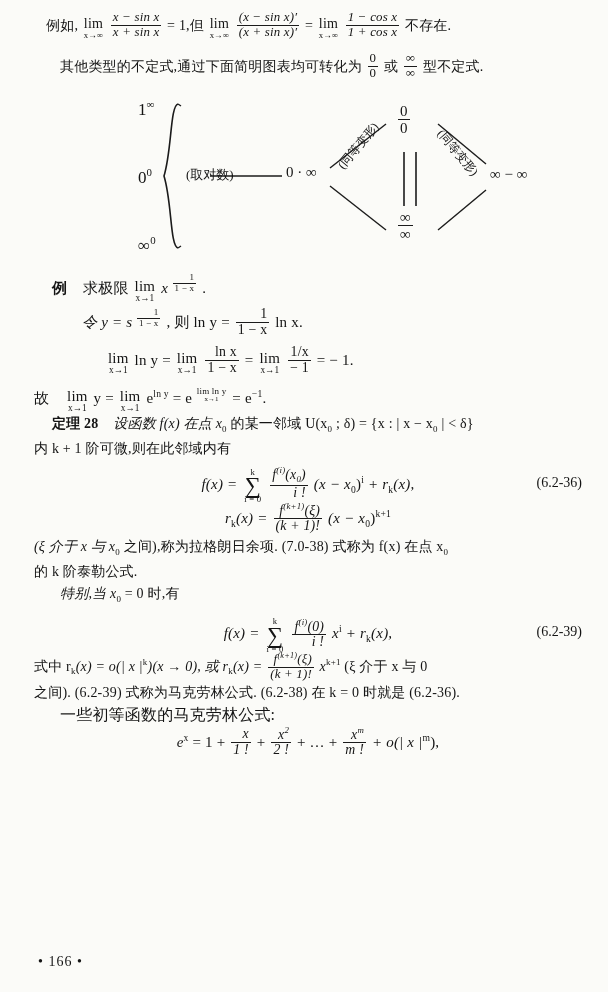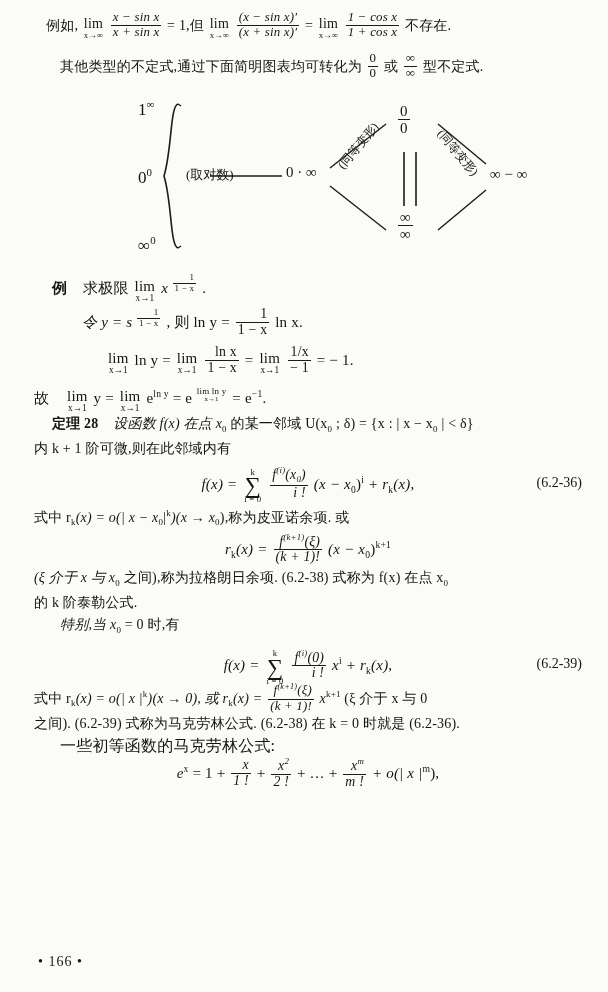--- a/index.html
+++ b/index.html
@@ -333,36 +333,33 @@
         <span class="frac mi">
           <span class="num"><span>f</span><sup>(i)</sup><span>(x</span><sub>0</sub><span>)</span></span>
           <span class="den">i !</span>
         </span>
         <span class="mi">(x − x</span><sub>0</sub><span>)</span><sup>i</sup>
         <span class="mi">+ r</span><sub>k</sub><span class="mi">(x),</span>
       </div>
       <div class="eqnum" style="top:14px;">(6.2-36)</div>
     </div>
 
-    <div class="line blk" style="font-size:14px;">
-      <span>式中  r</span><sub>k</sub><span class="mi">(x) = o(| x − x</span><sub>0</sub><span>|</span><sup>k</sup><span class="mi">)(x → x</span><sub>0</sub><span>),称为皮亚诺余项.  或</span>
-    </div>
 
     <div class="line center blk" style="font-size:15px;">
       <span class="mi">r</span><sub>k</sub><span class="mi">(x) =</span>
       <span class="frac mi">
         <span class="num"><span>f</span><sup>(k+1)</sup><span>(ξ)</span></span>
         <span class="den">(k + 1)!</span>
       </span>
       <span class="mi">(x − x</span><sub>0</sub><span>)</span><sup>k+1</sup>
     </div>
 
     <div class="line" style="font-size:14px;">
       <span class="mi">(ξ 介于 x 与 x</span><sub>0</sub>
-      <span>之间),称为拉格朗日余项.  (6.2-38) 式称为  f(x)  在点 x</span><sub>0</sub>
+      <span>之间),称为拉格朗日余项.  (7.0-38) 式称为  f(x)  在点 x</span><sub>0</sub>
     </div>
     <div class="line blk" style="font-size:14px;">
       <span>的 k 阶泰勒公式.</span>
     </div>
 
     <div class="line blk" style="font-size:14px; padding-left:26px;">
       <span class="mi">特别,当  x</span><sub>0</sub>
       <span>= 0  时,有</span>
     </div>
 

